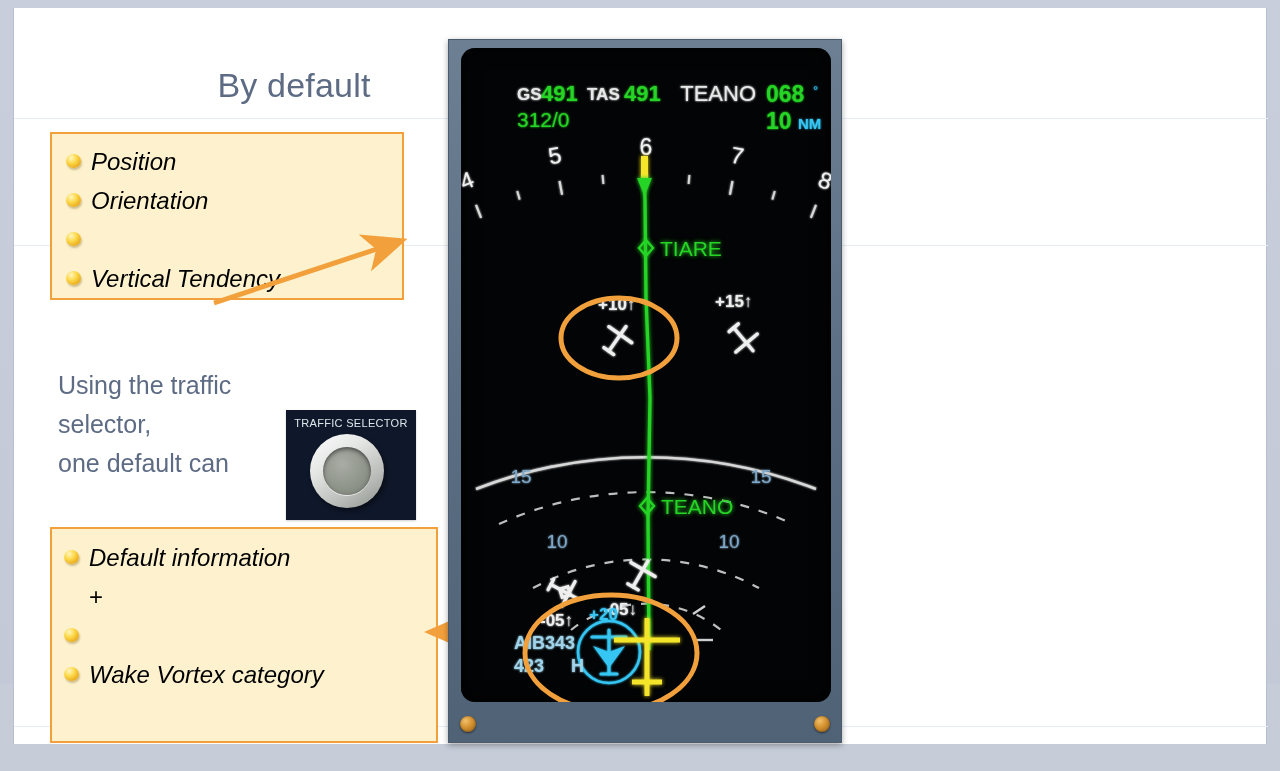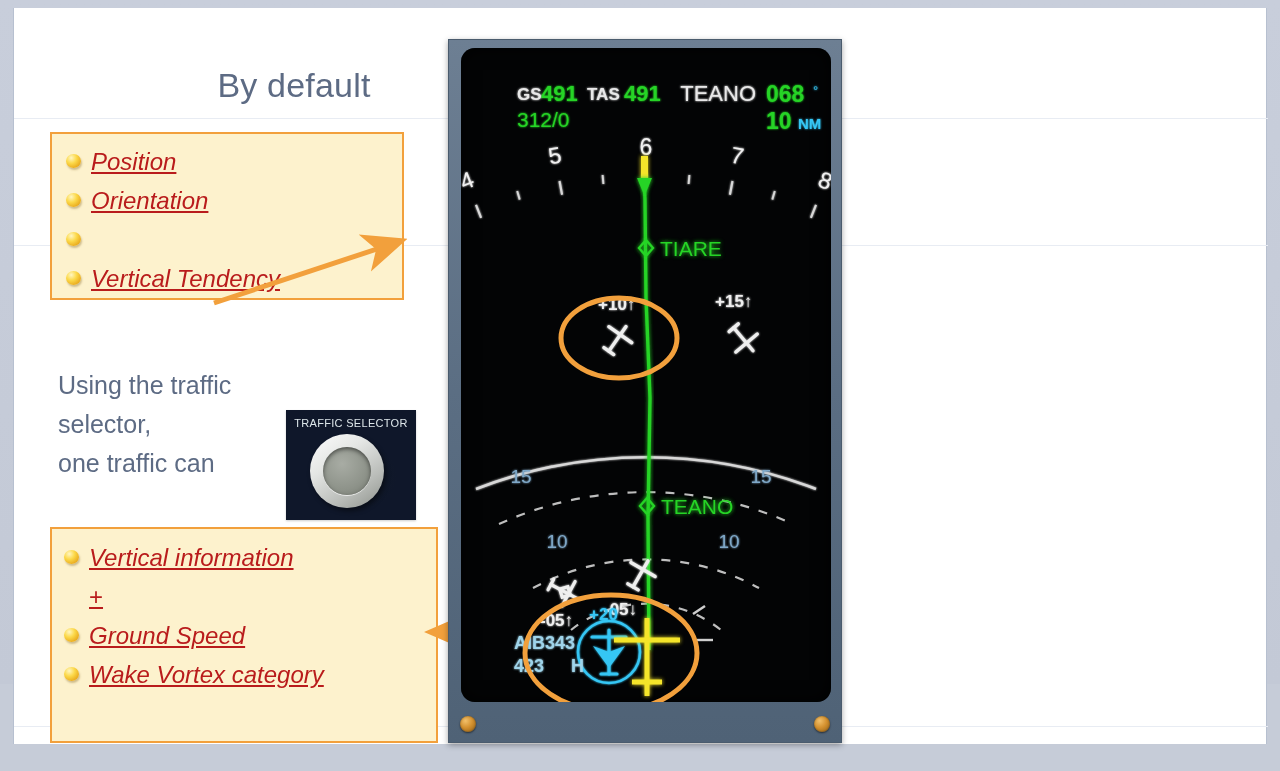--- a/index.html
+++ b/index.html
@@ -47,22 +47,22 @@
 
   .brow { display: flex; align-items: flex-start; height: 39px; }
   #box-bot .brow { height: 39px; }
   .bullet {
     width: 15px; height: 14px; margin-top: 8px; margin-right: 10px; flex: 0 0 15px;
     border-radius: 50%;
     background: radial-gradient(circle at 35% 28%, #fff6c2 0%, #fcd94a 38%, #e8a81b 78%, #c98a10 100%);
     box-shadow: 1px 2px 2px rgba(120,90,20,.35);
   }
   .btext {
-    font-size: 24px; font-style: italic; color: #b91c1c;
-    line-height: 31px; white-space: nowrap; text-decoration: underline;
+    font-size: 24px; font-style: italic; color: #000000;
+    line-height: 31px; white-space: nowrap;
   }
   .plusrow { height: 38px; padding-left: 25px; }
   .plusrow .btext { font-size: 24px; font-style: normal; }
 
   
   #para {
     position: absolute; left: 44px; top: 358px; width: 250px;
     font-size: 25px; color: #5d6b84; line-height: 39px;
   }
 
@@ -149,42 +149,41 @@
         <span class="bullet"></span>
       </div>
       <div class="brow">
         <span class="bullet"></span>
         <span class="btext">Vertical Tendency</span>
       </div>
     </div>
 
     <div id="para">
       <div>Using the traffic selector,</div>
-      <div>one traffic can</div>
+      <div>one default can</div>
     </div>
 
     <div id="selector">
       <div id="selector-label">TRAFFIC SELECTOR</div>
       <div id="knob-shadow"></div>
       <div id="knob-outer">
         <div id="knob-inner"></div>
       </div>
     </div>
 
     <div id="box-bot" class="bulletbox">
       <div class="brow">
         <span class="bullet"></span>
-        <span class="btext">Vertical information</span>
+        <span class="btext">Default information</span>
       </div>
       <div class="brow plusrow">
         <span class="btext">+</span>
       </div>
       <div class="brow">
         <span class="bullet"></span>
-        <span class="btext">Ground Speed</span>
       </div>
       <div class="brow">
         <span class="bullet"></span>
         <span class="btext">Wake Vortex category</span>
       </div>
     </div>
 
     <svg id="arrows">
       <defs>
         <marker id="ah" markerWidth="9" markerHeight="9" refX="7" refY="4.5" orient="auto">

